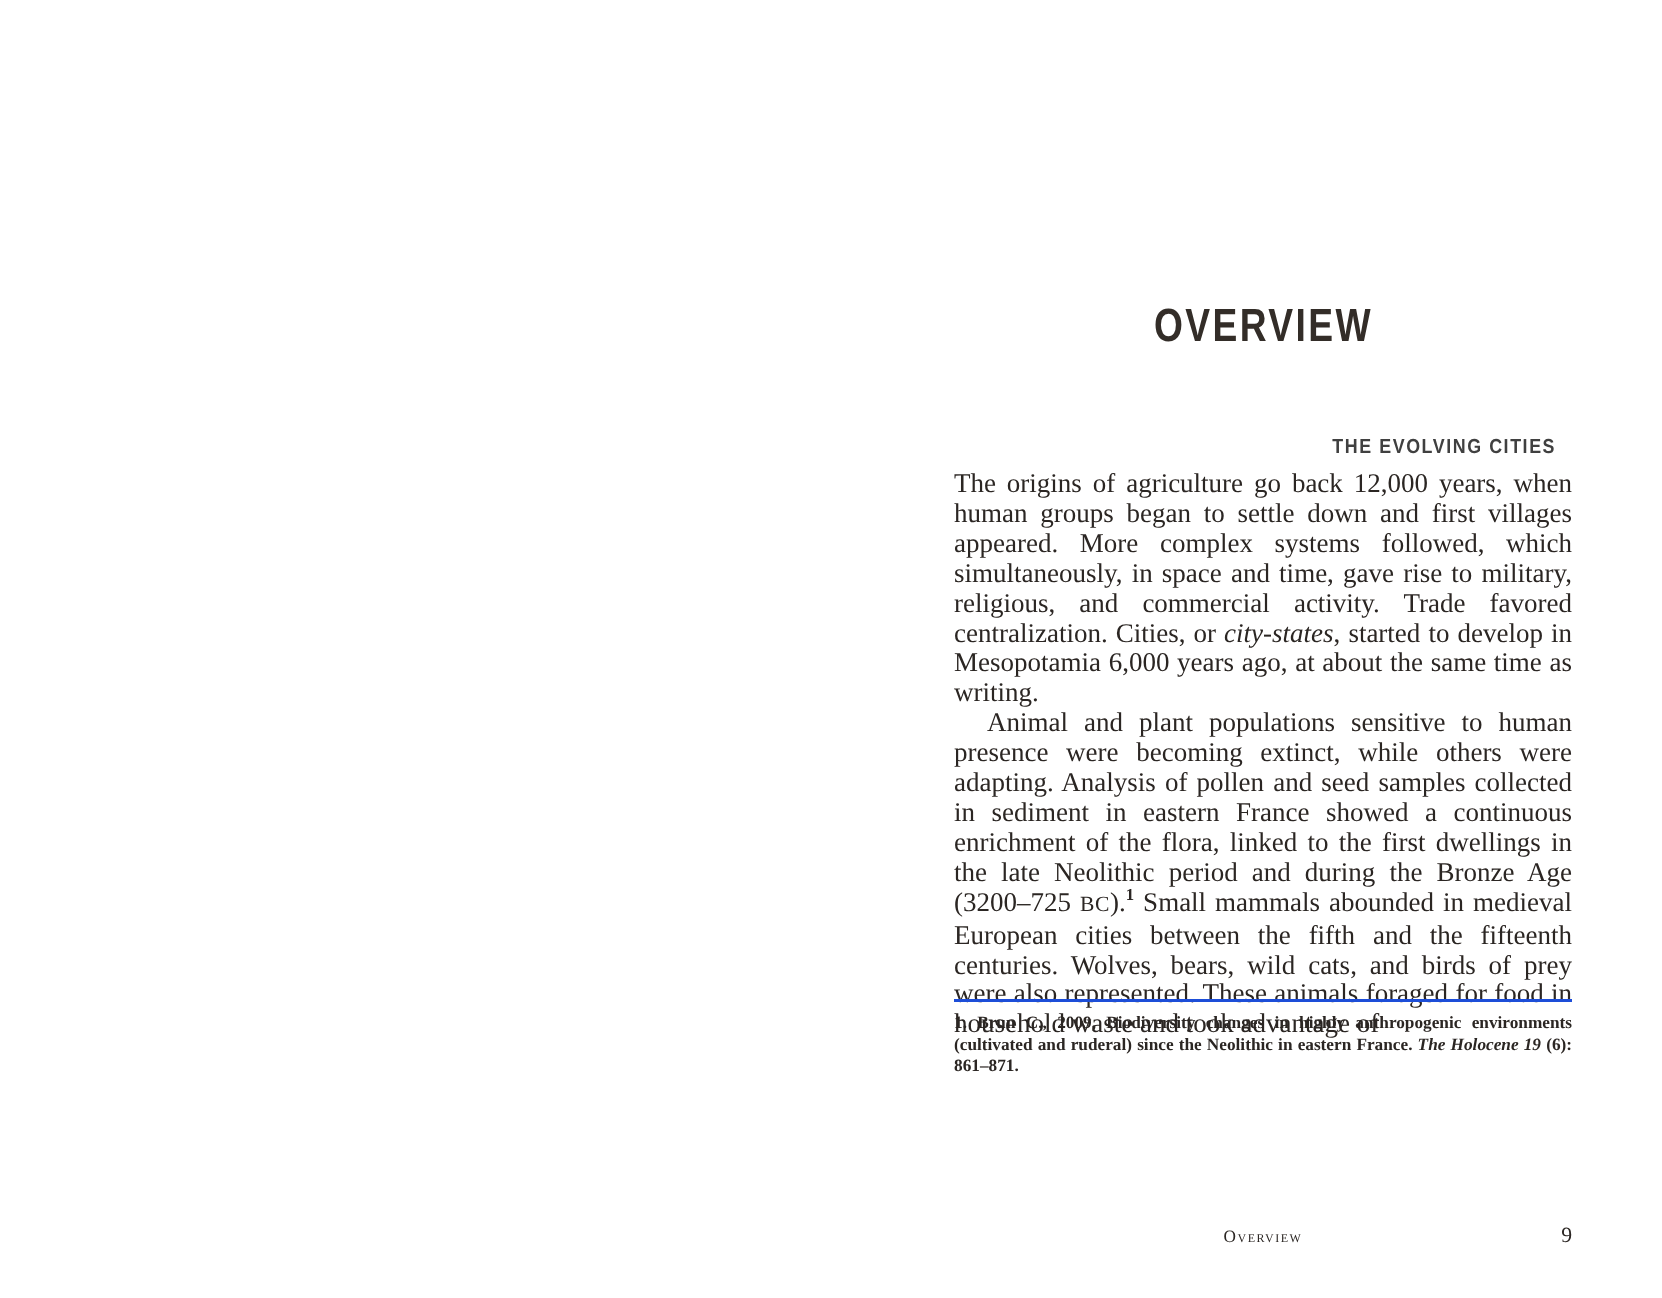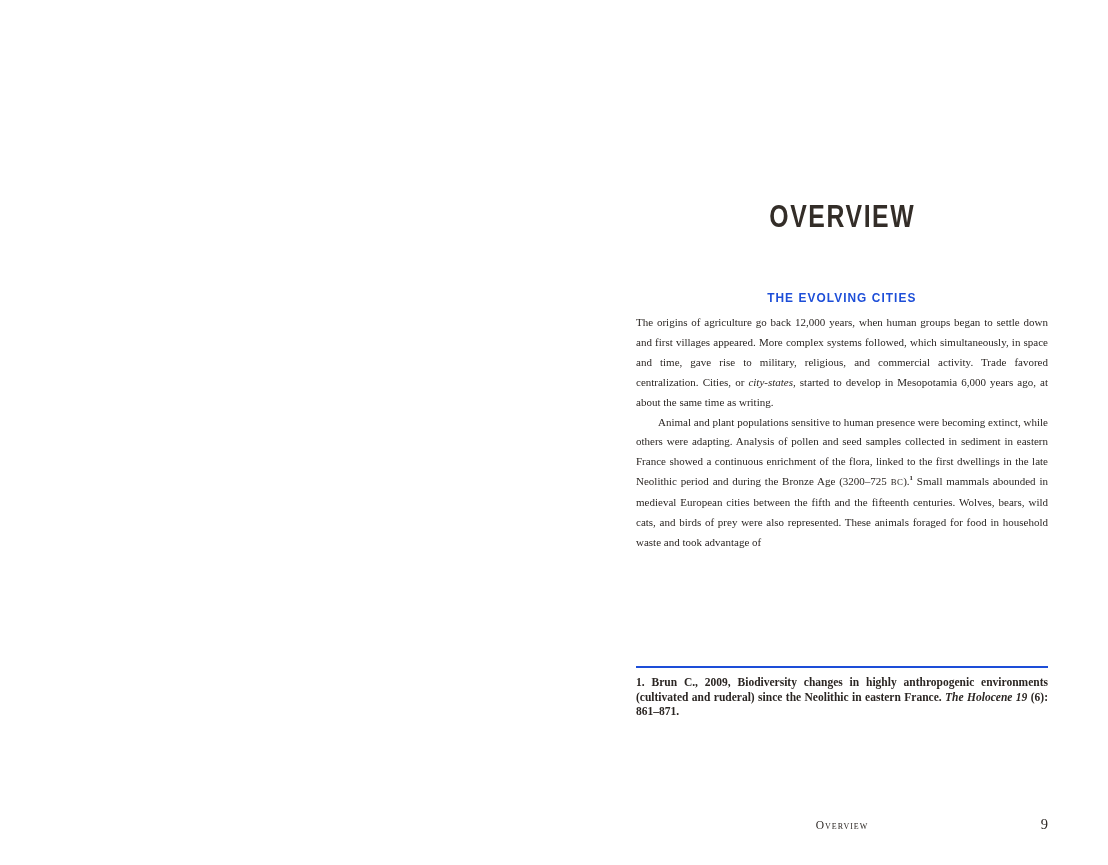--- a/index.html
+++ b/index.html
@@ -50,40 +50,40 @@
     display: inline-block;
     transform: scaleX(0.80);
     transform-origin: center;
     letter-spacing: 2px;
     white-space: nowrap;
   }
   .section-heading {
     position: absolute;
     top: 279px; left: 0;
     width: 100%;
-    text-align: center;
+    text-align: right;
     font-family: "Liberation Sans", sans-serif;
     font-weight: 700;
     font-size: 13.5px;
     line-height: 15px;
-    color: #1d4ed8;
+    color: #404040;
   }
   .section-heading .condensed {
     display: inline-block;
     transform: scaleX(0.88);
     transform-origin: center;
     letter-spacing: 1.2px;
     white-space: nowrap;
   }
   .body-text {
     position: absolute;
     top: 313px; left: 0;
     width: 100%;
     text-align: justify;
-    font-size: 11px;
+    font-size: 18px;
     line-height: 19.9px;
     color: #2b2623;
   }
   .body-text p {
     margin: 0;
   }
   .body-text p.indented {
     text-indent: 22px;
   }
   .body-text em {

